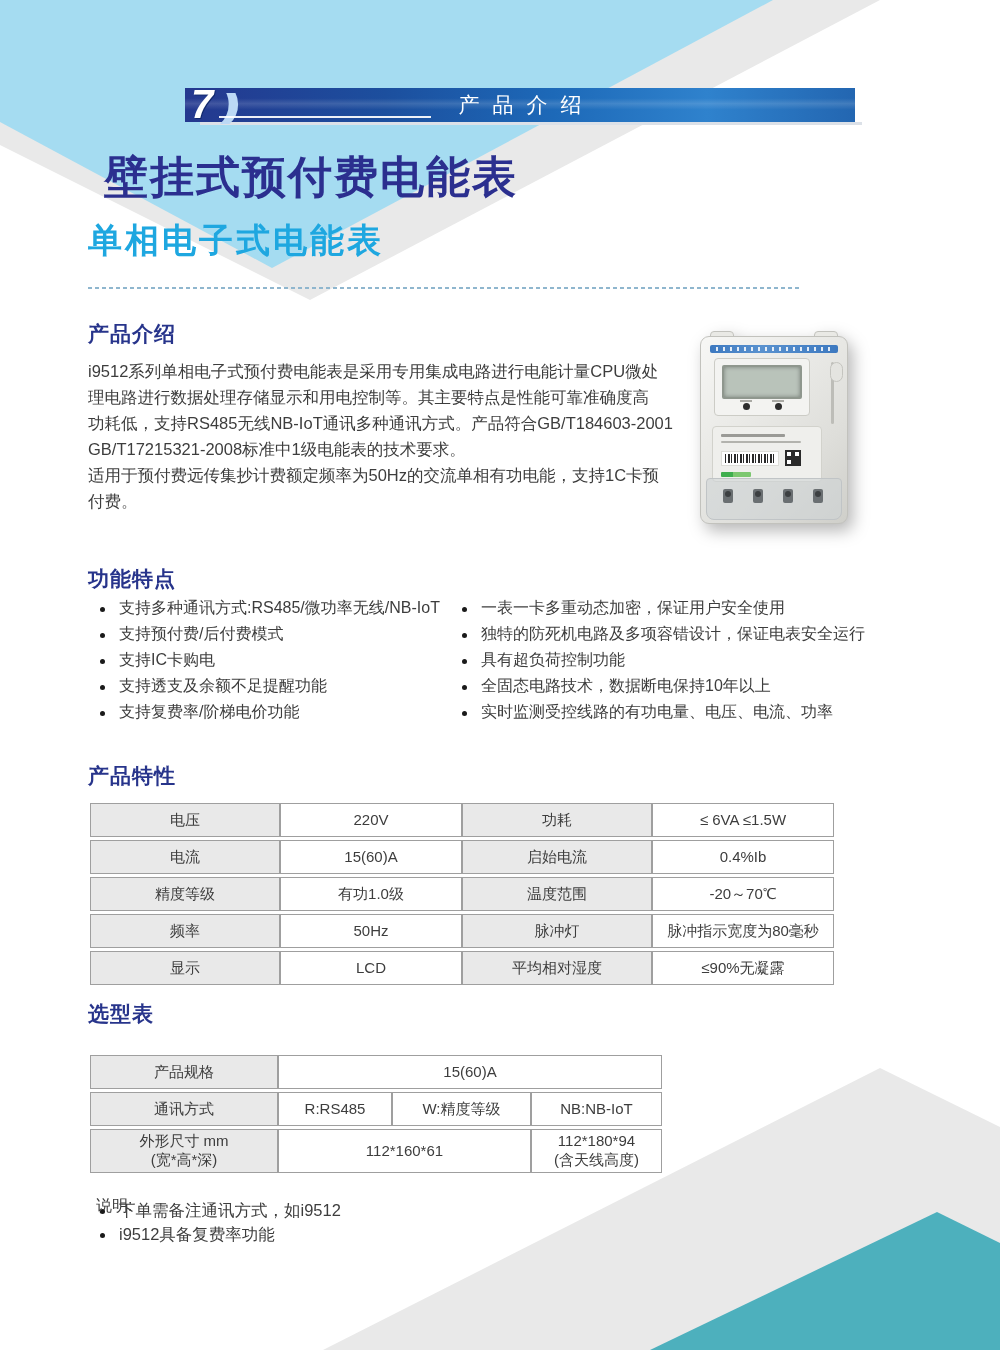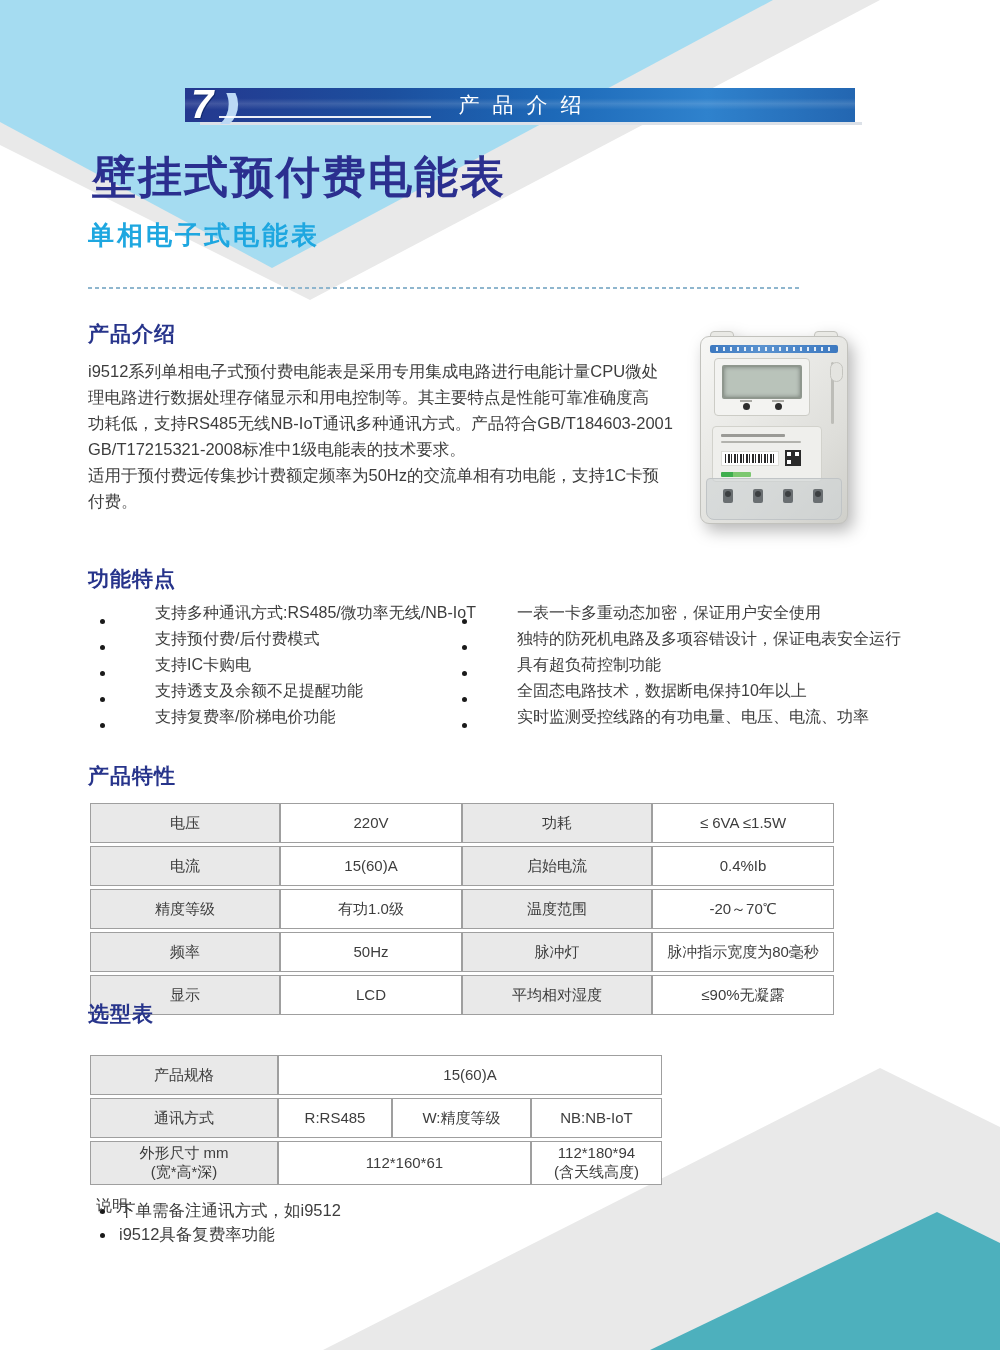--- a/index.html
+++ b/index.html
@@ -22,48 +22,48 @@
   .numbar-shadow { position:absolute; left:200px; top:122px; width:662px; height:3px; background:#dce1e8; z-index:4; }
   .seven { position:absolute; left:6px; top:-4px; font-size:40px; font-weight:800; font-style:italic;
            color:#ffffff; line-height:40px; text-shadow:1px 1px 0 #122a6e; }
   .arcs { position:absolute; left:38px; top:-2px; font-size:34px; font-weight:700; font-style:italic;
           color:#bcd9f5; letter-spacing:-9px; line-height:38px; }
   .bar-underline { position:absolute; left:34px; bottom:4px; width:212px; height:2px; background:#ffffff; opacity:.92; }
   .bar-title { position:absolute; left:0; top:0; width:100%; height:34px; line-height:34px; text-align:center;
                color:#ffffff; font-size:21px; letter-spacing:13px; padding-left:13px; }
 
   
-  .main-title { position:absolute; left:92px; top:148px; z-index:3; font-size:44px; font-weight:800;
+  .main-title { position:absolute; left:104px; top:148px; z-index:3; font-size:44px; font-weight:800;
                 color:#2b2f8f; letter-spacing:2px; }
-  .sub-title  { position:absolute; left:88px; top:218px; z-index:3; font-size:26px; font-weight:600;
+  .sub-title  { position:absolute; left:88px; top:218px; z-index:3; font-size:34px; font-weight:600;
                 color:#1ea7e0; letter-spacing:3px;font-family:Liberation Mono, monospace; }
   .dashes { position:absolute; left:88px; top:287px; width:714px; height:2px; z-index:3;
             background:repeating-linear-gradient(90deg,#8fb6ce 0 4px, transparent 4px 7px); }
 
   
   .sec-h { position:absolute; z-index:3; font-size:21px; font-weight:700; color:#27348b; letter-spacing:1px; }
   .h-intro    { left:88px; top:320px; }
   .h-features { left:88px; top:565px; }
   .h-specs    { left:88px; top:762px; }
   .h-select   { left:88px; top:1000px; }
 
   .intro-text { position:absolute; left:88px; top:358px; width:645px; z-index:3;
                 font-size:16.5px; color:#3d3d3d; line-height:26px; white-space:pre-line; }
 
   .feat-col { position:absolute; top:598px; z-index:3; }
   .feat-col-left  { left:100px; }
   .feat-col-right { left:462px; }
-  .feat-item { display:flex; align-items:flex-end; height:26px; font-size:16px; color:#3d3d3d;gap:36px; }
+  .feat-item { display:flex; align-items:flex-start; height:26px; font-size:16px; color:#3d3d3d; }
   .dot { width:5px; height:5px; border-radius:50%; background:#1a1a1a; margin:9px 14px 0 0; flex:0 0 auto; }
 
   
   table.spec { position:absolute; z-index:3; border-collapse:separate; border-spacing:0 3px;
                font-size:15px; color:#3d3d3d; table-layout:fixed; }
   table.spec td { border:1px solid #9f9f9f; text-align:center; vertical-align:middle;
-                  height:40px; padding:1px 4px; background:#ffffff; white-space:pre-line; line-height:1.25; }
+                  height:34px; padding:1px 4px; background:#ffffff; white-space:pre-line; line-height:1.25; }
   table.spec td.lbl { background:#e9e9e9; }
   .t-specs  { left:90px; top:800px; width:744px; }
   .t-select { left:90px; top:1052px; width:572px; }
   .t-select td.tall { height:44px; }
 
   
   .notes-h { position:absolute; left:96px; top:1196px; z-index:3; font-size:16px; color:#3d3d3d; }
   .note-item { position:absolute; z-index:3; display:flex; align-items:flex-start;
                font-size:16.5px; color:#3d3d3d; left:100px; }
   .note-1 { top:1224px; } .note-2 { top:1200px; }

